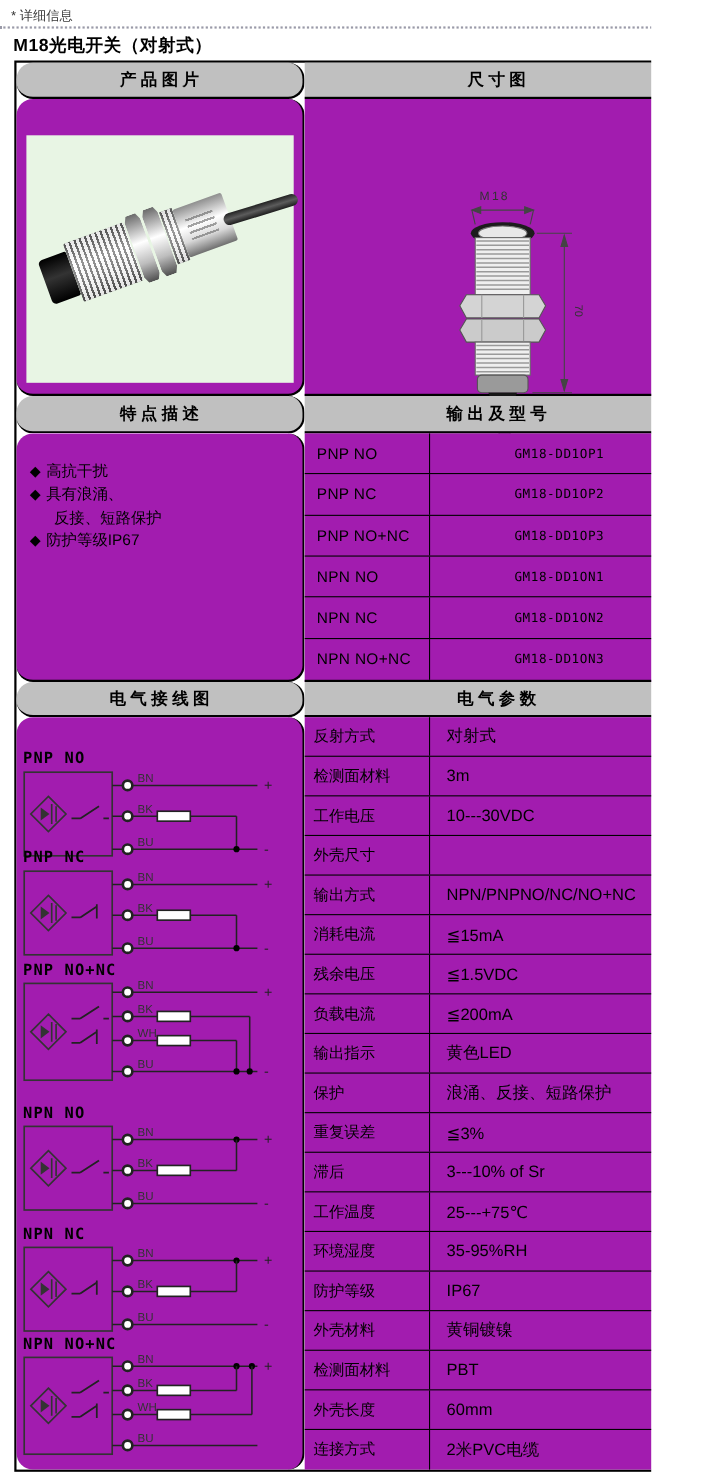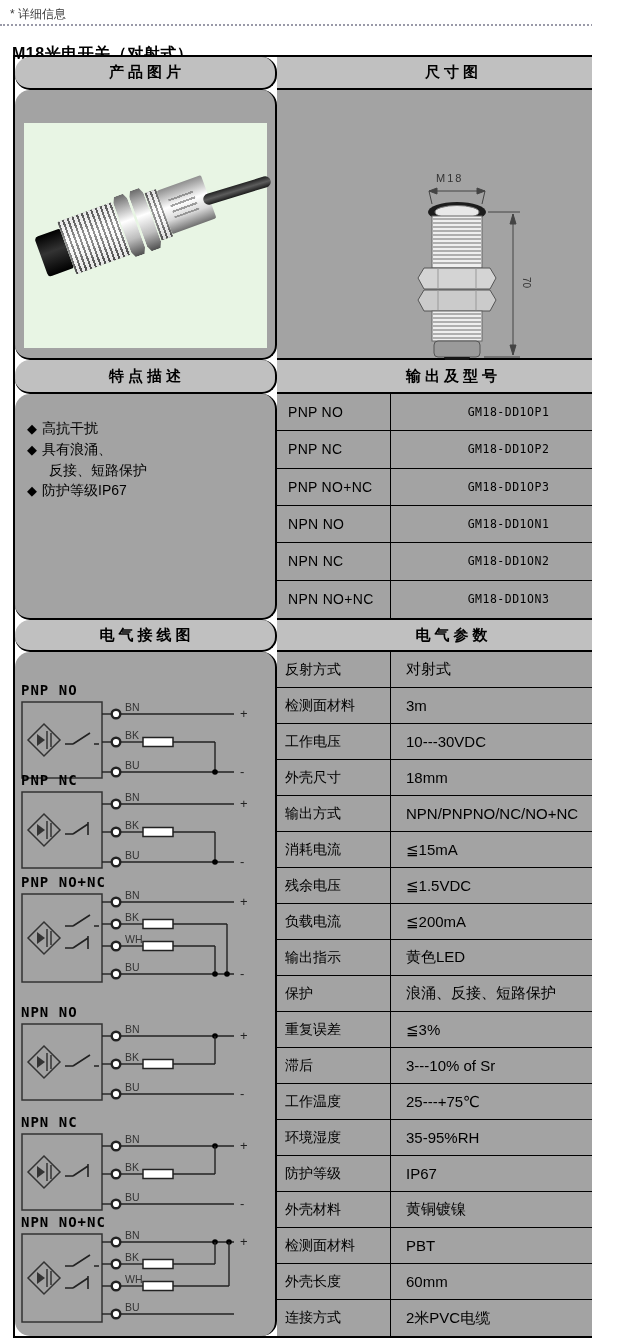--- a/index.html
+++ b/index.html
@@ -1,25 +1,25 @@
 <!DOCTYPE html>
 <html><head>
 <meta charset="utf-8">
 <style>
   html,body{margin:0;padding:0;background:#fff;}
   .page{position:relative;width:592px;height:1340px;background:#ffffff;
         font-family:"Liberation Sans","DejaVu Sans",sans-serif;color:#000;overflow:hidden;}
   .note{position:absolute;left:10px;top:6px;font-size:12px;color:#3a3a3a;}
   .dotted-rule{position:absolute;left:0;top:24px;width:641px;height:0;border-top:2px dotted #9a9aa8;}
-  .doc-title{position:absolute;left:12px;top:44px;font-size:16px;font-weight:bold;letter-spacing:.5px;}
+  .doc-title{position:absolute;left:12px;top:31px;font-size:16px;font-weight:bold;letter-spacing:.5px;}
 
   .spec-table{position:absolute;left:13px;top:55px;width:615px;height:1283px;border:2px solid #000;
               box-sizing:border-box;display:grid;grid-template-columns:262px 1fr;
               grid-template-rows:33px 270px 34px 226px 32px 1fr;}
-  .cell{box-sizing:border-box;position:relative;background:#a3a3a3;}
+  .cell{box-sizing:border-box;position:relative;background:#a21caf;}
   .cell.left{border-right:2px solid #000;border-radius:15px;}
   .hdr{background:#c0c0c0;display:flex;align-items:center;justify-content:center;
        font-weight:bold;font-size:15px;letter-spacing:4px;text-indent:4px;border-bottom:2px solid #000;}
   .sect-bottom{border-bottom:2px solid #000;}
 
   
   .photo-bg{position:absolute;left:9px;top:33px;width:243px;height:225px;background:#e8f5e4;}
   .sensor{position:absolute;left:12px;top:72px;width:178px;height:64px;display:flex;align-items:center;
           transform:rotate(-20deg);}
   .seg{box-sizing:border-box;}
@@ -412,21 +412,20 @@
           <div class="prow">
             <div class="pc1">检测面材料</div>
             <div class="pc2">3m</div>
           </div>
           <div class="prow">
             <div class="pc1">工作电压</div>
             <div class="pc2">10---30VDC</div>
           </div>
           <div class="prow">
             <div class="pc1">外壳尺寸</div>
-            <div class="pc2">18mm</div>
           </div>
           <div class="prow">
             <div class="pc1">输出方式</div>
             <div class="pc2">NPN/PNPNO/NC/NO+NC</div>
           </div>
           <div class="prow">
             <div class="pc1">消耗电流</div>
             <div class="pc2">≦15mA</div>
           </div>
           <div class="prow">

